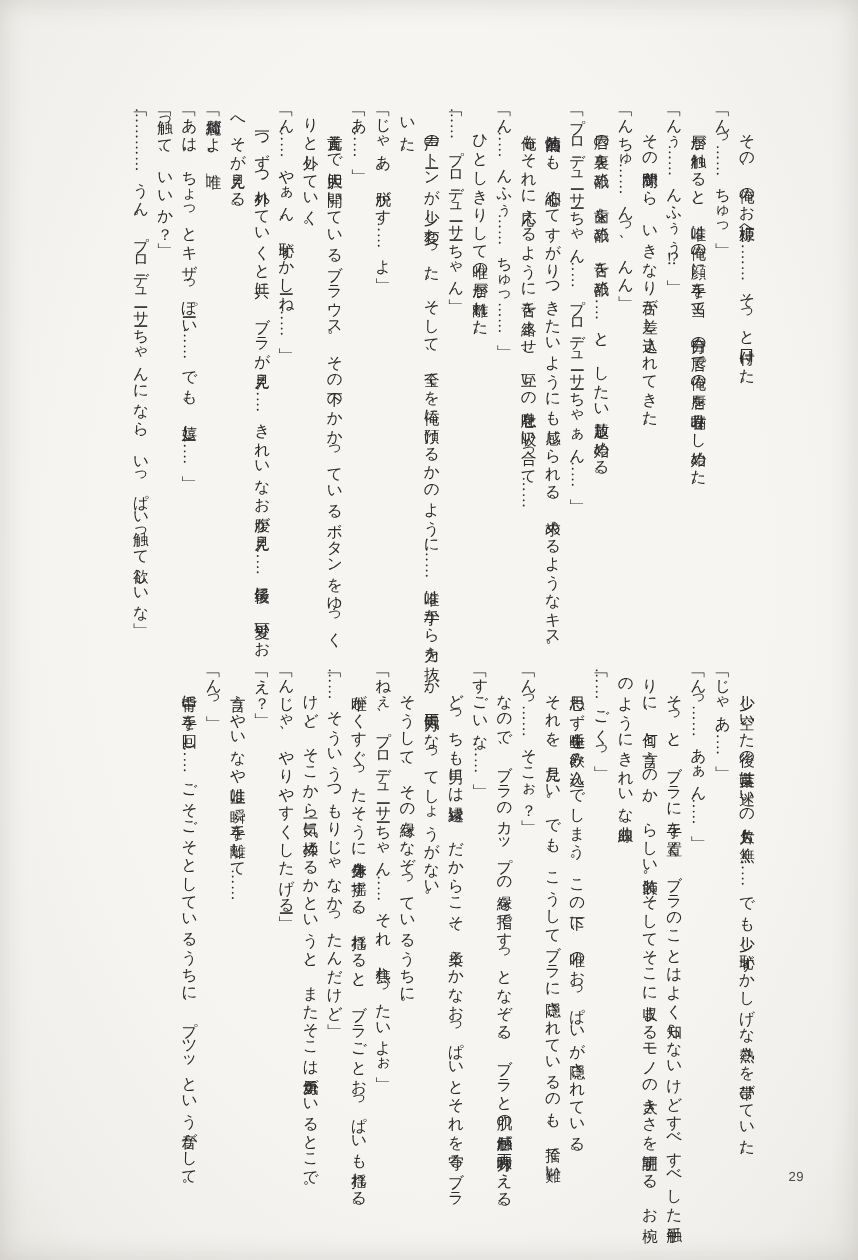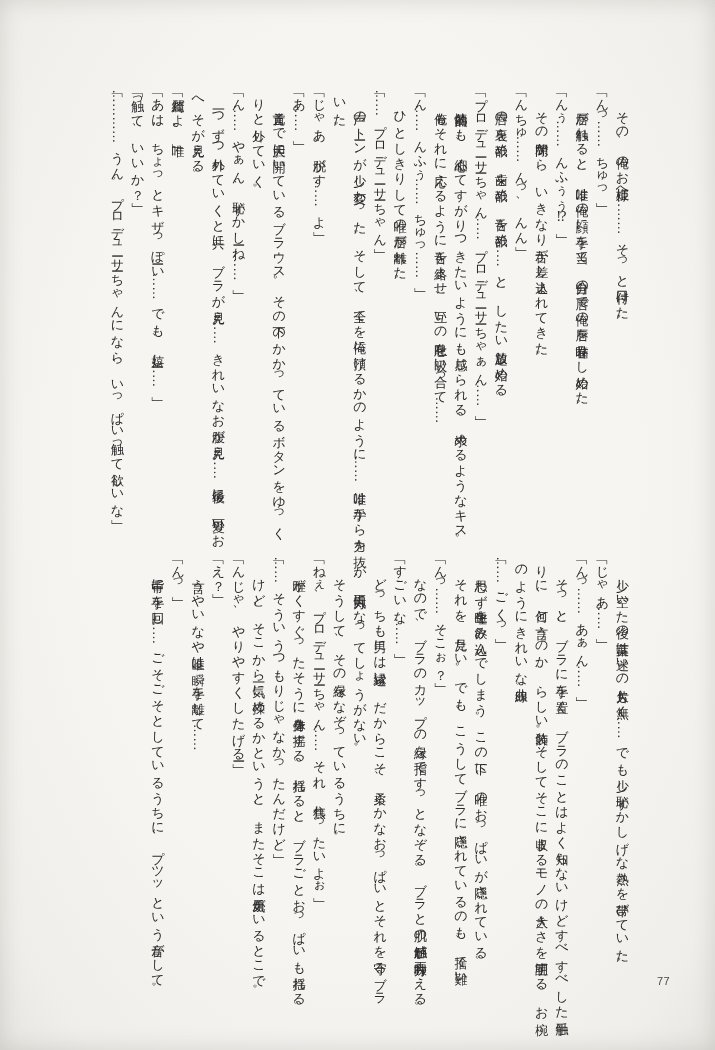--- a/index.html
+++ b/index.html
@@ -93,14 +93,14 @@
       <p>「ねぇ、プロデューサーちゃん……それ、焦れったいよぉ」</p>
       <p>　唯がくすぐったそうに身体を揺する。揺れると、ブラごとおっぱいも揺れる。</p>
       <p>「……そういうつもりじゃなかったんだけど」</p>
       <p>　けど、そこから一気に揉めるかというと、またそこは勇気がいるとこで。</p>
       <p>「んじゃ、やりやすくしたげるー」</p>
       <p>「え？」</p>
       <p>　言うやいなや唯は一瞬、手を離して……</p>
       <p>「んっ」</p>
       <p>　背中に手を回し……ごそごそとしているうちに、プツッという音がして。</p>
     </div>
-  <div class="page-number">77</div>
+  <div class="page-number">29</div>
 </div>
 
 </body></html>

